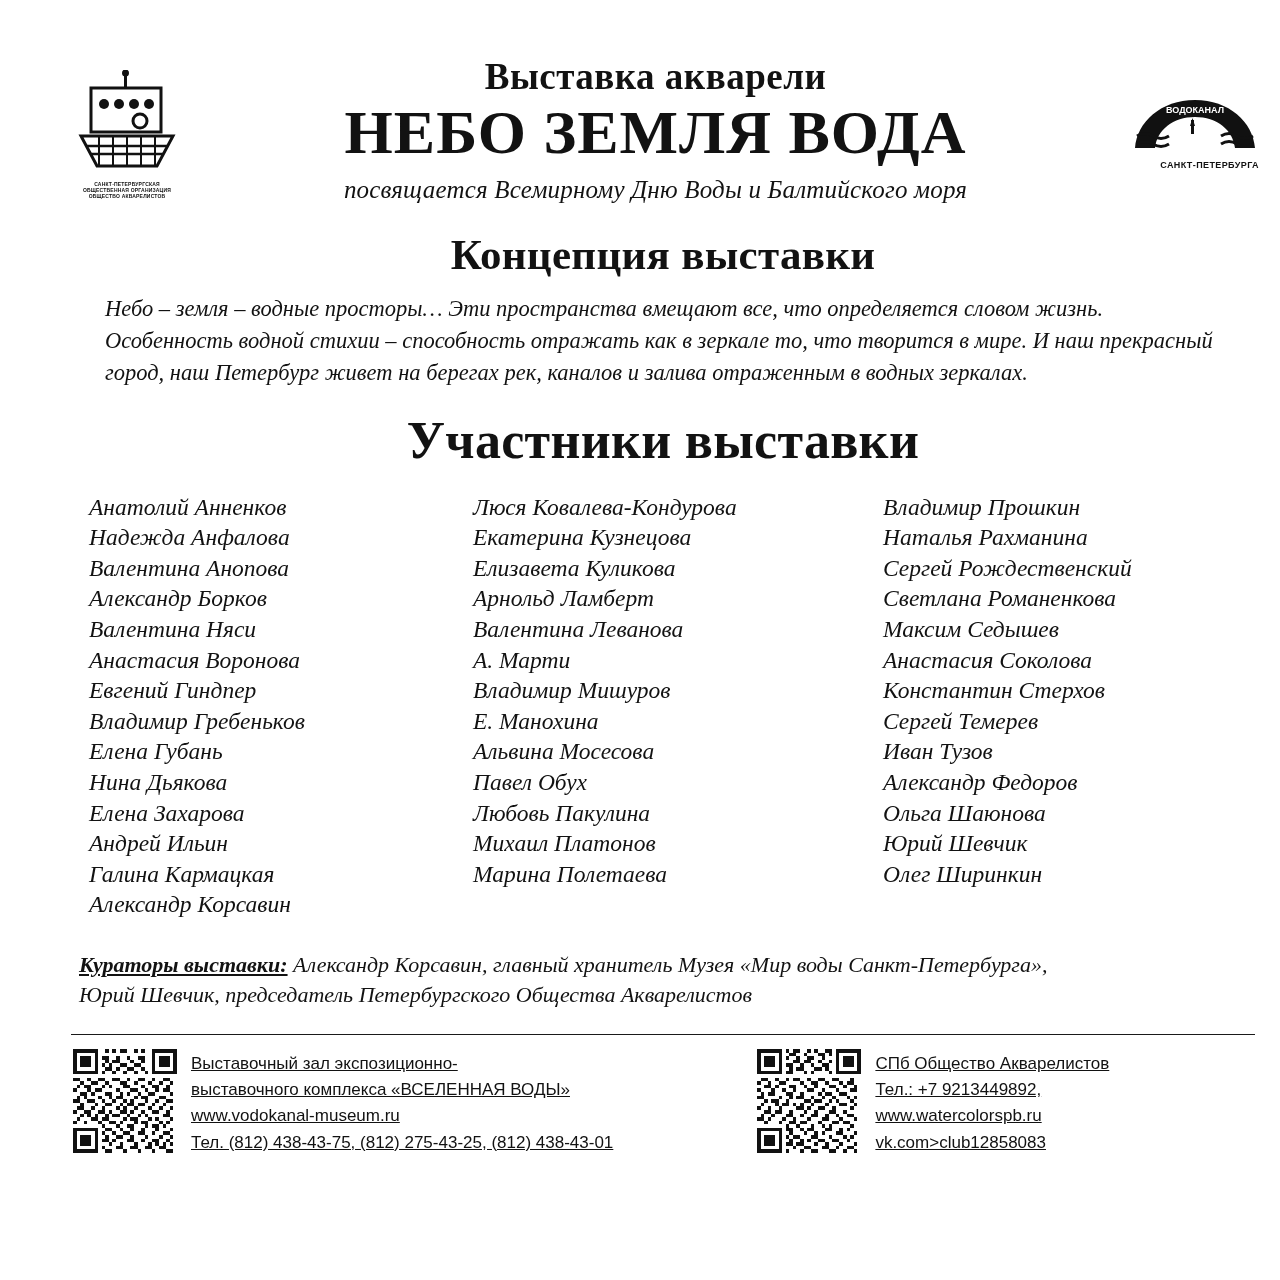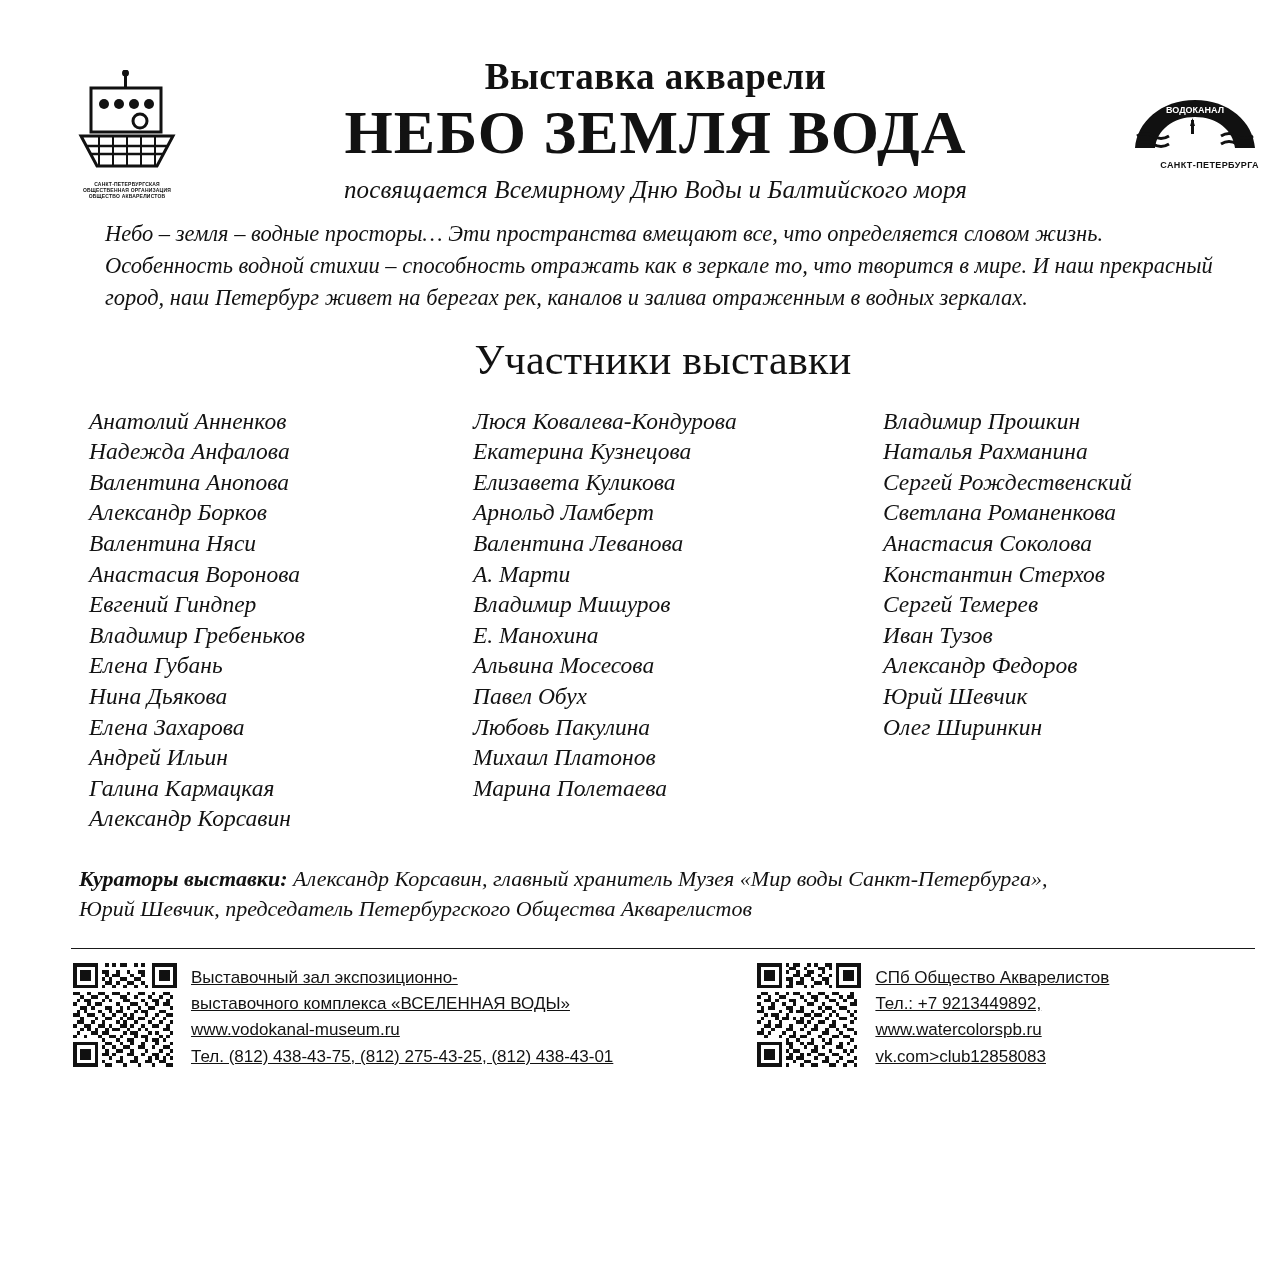--- a/index.html
+++ b/index.html
@@ -99,22 +99,22 @@
   }
   .concept-text {
     font-style: italic;
     font-size: 22.5px;
     line-height: 1.42;
     text-align: left;
     margin: 14px 38px 0 38px;
   }
   .participants-title {
     text-align: center;
-    font-size: 42px;
-    font-weight: normal;
+    font-size: 52px;
+    font-weight: bold;
     margin-top: 22px;
     letter-spacing: .3px;
   }
 
   
   .columns {
     display: flex;
     margin-top: 22px;
     padding: 0 10px;
   }
@@ -132,21 +132,21 @@
   }
 
   
   .curators {
     margin-top: 30px;
     padding: 0 10px 0 12px;
     font-style: italic;
     font-size: 22px;
     line-height: 1.36;
   }
-  .curators b { font-weight: bold; }
+  .curators b { font-weight: bold; text-decoration: underline; }
 
   
   .rule {
     border-top: 1.5px solid #1a1a1a;
     margin: 24px 4px 0 4px;
   }
   .footer {
     display: flex;
     margin-top: 14px;
     padding: 0 6px;
@@ -216,20 +216,21 @@
         <path d="M61.5 22 L59 30 L64 30 Z" fill="#111"></path>
         <path d="M6 40 q8 -5 16 0 t16 0" fill="none" stroke="#111" stroke-width="3"></path>
         <path d="M90 40 q8 -5 16 0 t16 0" fill="none" stroke="#111" stroke-width="3"></path>
         <path d="M6 48 q8 -5 16 0 t16 0" fill="none" stroke="#111" stroke-width="3"></path>
         <path d="M90 48 q8 -5 16 0 t16 0" fill="none" stroke="#111" stroke-width="3"></path>
       </svg>
       <div class="vk-caption">САНКТ-ПЕТЕРБУРГА</div>
     </div>
   </div>
 
+  <div class="section-title">Концепция выставки</div>
   <div class="concept-text">Небо – земля – водные просторы… Эти пространства вмещают все, что определяется словом жизнь. Особенность водной стихии – способность отражать как в зеркале то, что творится в мире. И наш прекрасный город, наш Петербург живет на берегах рек, каналов и залива отраженным в водных зеркалах.</div>
 
   <div class="participants-title">Участники выставки</div>
 
   <div class="columns">
     <div class="col c1">
       <div class="name">Анатолий Анненков</div>
       <div class="name">Надежда Анфалова</div>
       <div class="name">Валентина Анопова</div>
       <div class="name">Александр Борков</div>
@@ -259,25 +260,27 @@
       <div class="name">Любовь Пакулина</div>
       <div class="name">Михаил Платонов</div>
       <div class="name">Марина Полетаева</div>
     </div>
 
     <div class="col c3">
       <div class="name">Владимир Прошкин</div>
       <div class="name">Наталья Рахманина</div>
       <div class="name">Сергей Рождественский</div>
       <div class="name">Светлана Романенкова</div>
+      <div class="name">Максим Седышев</div>
       <div class="name">Анастасия Соколова</div>
       <div class="name">Константин Стерхов</div>
       <div class="name">Сергей Темерев</div>
       <div class="name">Иван Тузов</div>
       <div class="name">Александр Федоров</div>
+      <div class="name">Ольга Шаюнова</div>
       <div class="name">Юрий Шевчик</div>
       <div class="name">Олег Ширинкин</div>
     </div>
   </div>
 
   <div class="curators">
     <span><b>Кураторы выставки:</b><span> Александр Корсавин, главный хранитель Музея «Мир воды Санкт-Петербурга»,</span></span>
     <div>Юрий Шевчик, председатель Петербургского Общества Акварелистов</div>
   </div>
 

